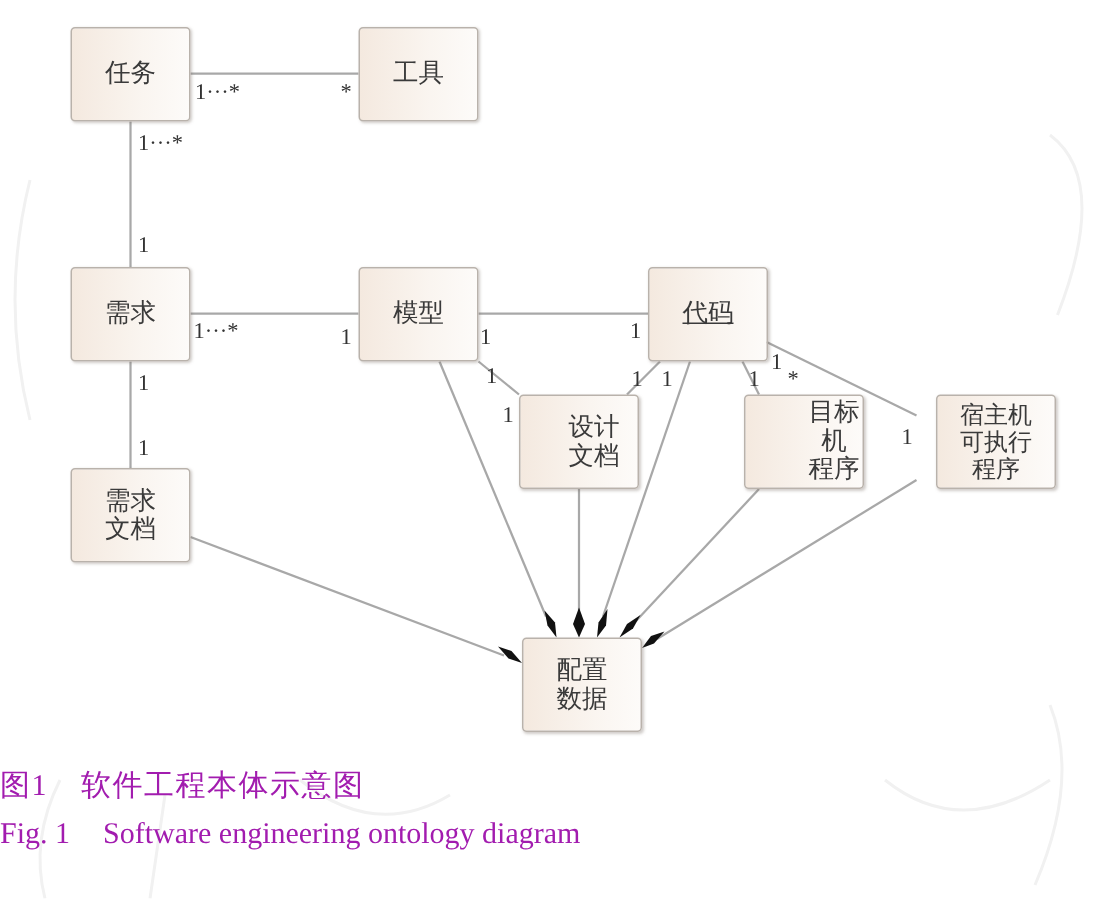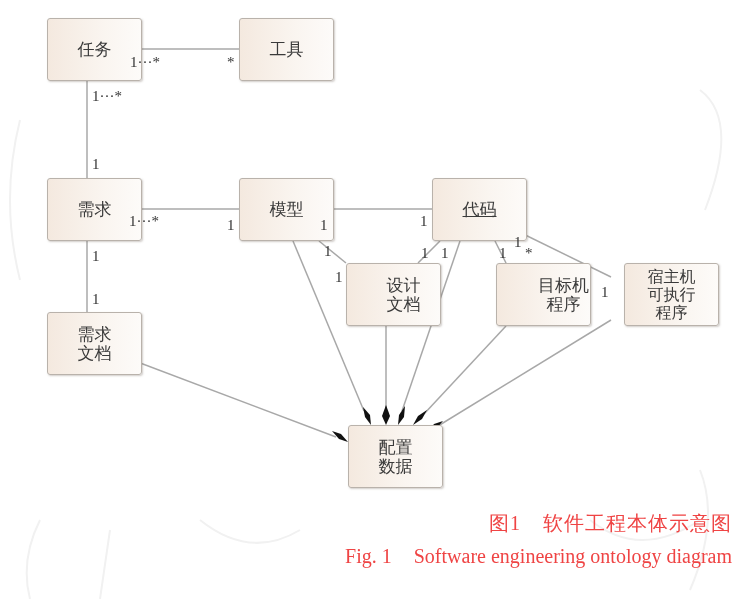--- a/index.html
+++ b/index.html
@@ -4,21 +4,21 @@
 <style>
   html, body { margin: 0; padding: 0; }
   body {
     width: 732px; height: 599px; position: relative; overflow: hidden;
     background: #ffffff;
     font-family: "DejaVu Serif", "Liberation Serif", serif;
   }
   #diagram { position: absolute; left: 0; top: 0; width: 732px; height: 599px; }
   .node {
     position: absolute;
-    width: 95px; height: 63px;
+    width: 80px; height: 63px;
     box-sizing: border-box;
     border: 1.5px solid #b9b2ab;
     border-radius: 3px;
     background: linear-gradient(90deg, #f4e9df 0%, #faf5f0 60%, #fdfbf9 100%);
     box-shadow: 1px 1px 2px rgba(120,110,100,0.35);
     display: flex; align-items: center; justify-content: center;
     text-align: center;
     color: #3a3a3a;
     font-size: 17px;
     line-height: 19px;
@@ -26,22 +26,22 @@
   }
   .node.tall { font-size: 16px; line-height: 18px; }
   .mult {
     position: absolute;
     font-family: "Liberation Serif", "DejaVu Serif", serif;
     font-size: 15px; color: #333;
     line-height: 15px;
     white-space: nowrap;
   }
   .caption {
-    position: absolute; left: 0; width: 732px; text-align: right;
-    color: #ef4444;
+    position: absolute; left: 0; width: 732px; text-align: left;
+    color: #a21caf;
     font-family: "Liberation Serif", "DejaVu Serif", serif;
   }
   #caption-cn { top: 510px; font-size: 20px; letter-spacing: 1px; }
   #caption-en { top: 545px; font-size: 20px; }
   .cap-gap { display: inline-block; width: 22px; }
 </style>
 </head>
 <body>
 
 <svg id="diagram" width="732" height="599" viewBox="0 0 732 599">

